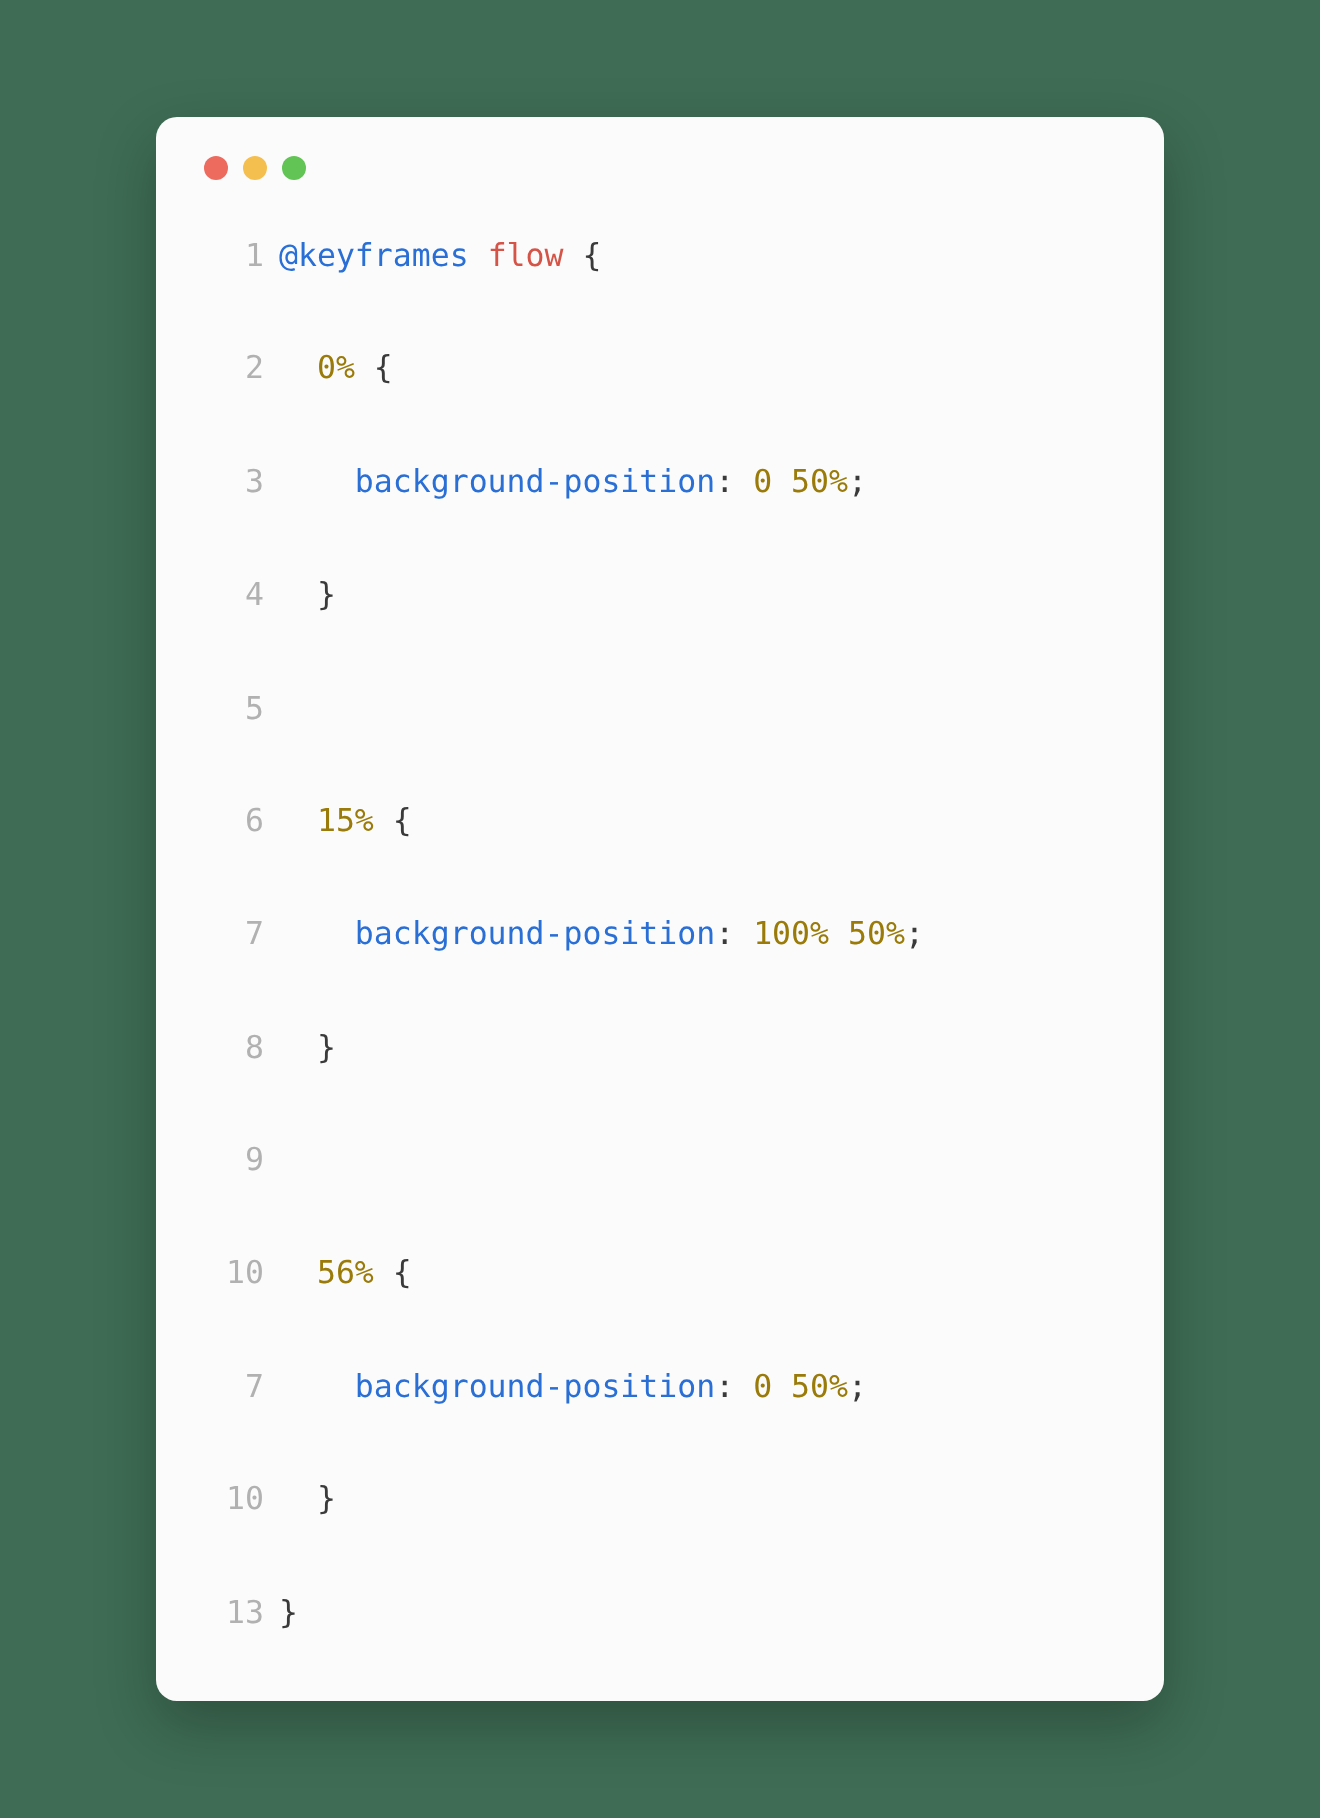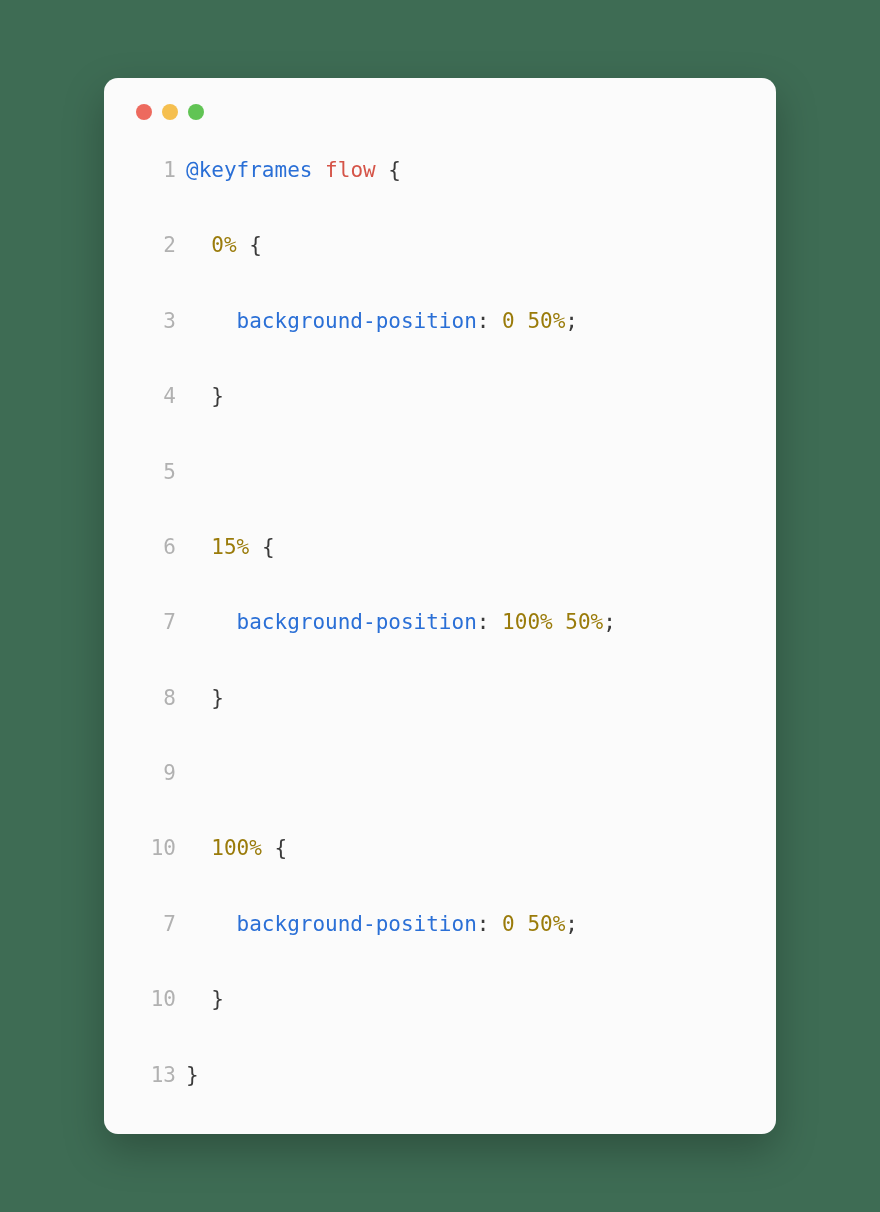--- a/index.html
+++ b/index.html
@@ -76,18 +76,18 @@
   <div class="code" id="code-container">
       <div class="line"><span class="ln">1</span><span><span class="tok-keyword">@keyframes</span><span class="tok-punct"> </span><span class="tok-name">flow</span><span class="tok-punct"> {</span></span></div>
       <div class="line"><span class="ln">2</span><span><span class="tok-punct">  </span><span class="tok-percent">0%</span><span class="tok-punct"> {</span></span></div>
       <div class="line"><span class="ln">3</span><span><span class="tok-punct">    </span><span class="tok-prop">background-position</span><span class="tok-punct">: </span><span class="tok-percent">0 50%</span><span class="tok-punct">;</span></span></div>
       <div class="line"><span class="ln">4</span><span><span class="tok-punct">  }</span></span></div>
       <div class="line"><span class="ln">5</span><span><span class="tok-punct"></span></span></div>
       <div class="line"><span class="ln">6</span><span><span class="tok-punct">  </span><span class="tok-percent">15%</span><span class="tok-punct"> {</span></span></div>
       <div class="line"><span class="ln">7</span><span><span class="tok-punct">    </span><span class="tok-prop">background-position</span><span class="tok-punct">: </span><span class="tok-percent">100% 50%</span><span class="tok-punct">;</span></span></div>
       <div class="line"><span class="ln">8</span><span><span class="tok-punct">  }</span></span></div>
       <div class="line"><span class="ln">9</span><span><span class="tok-punct"></span></span></div>
-      <div class="line"><span class="ln">10</span><span><span class="tok-punct">  </span><span class="tok-percent">100%</span><span class="tok-punct"> {</span></span></div>
+      <div class="line"><span class="ln">10</span><span><span class="tok-punct">  </span><span class="tok-percent">56%</span><span class="tok-punct"> {</span></span></div>
       <div class="line"><span class="ln">7</span><span><span class="tok-punct">    </span><span class="tok-prop">background-position</span><span class="tok-punct">: </span><span class="tok-percent">0 50%</span><span class="tok-punct">;</span></span></div>
       <div class="line"><span class="ln">10</span><span><span class="tok-punct">  }</span></span></div>
       <div class="line"><span class="ln">13</span><span><span class="tok-punct">}</span></span></div>
     </div>
 </div>
 
 </body></html>

